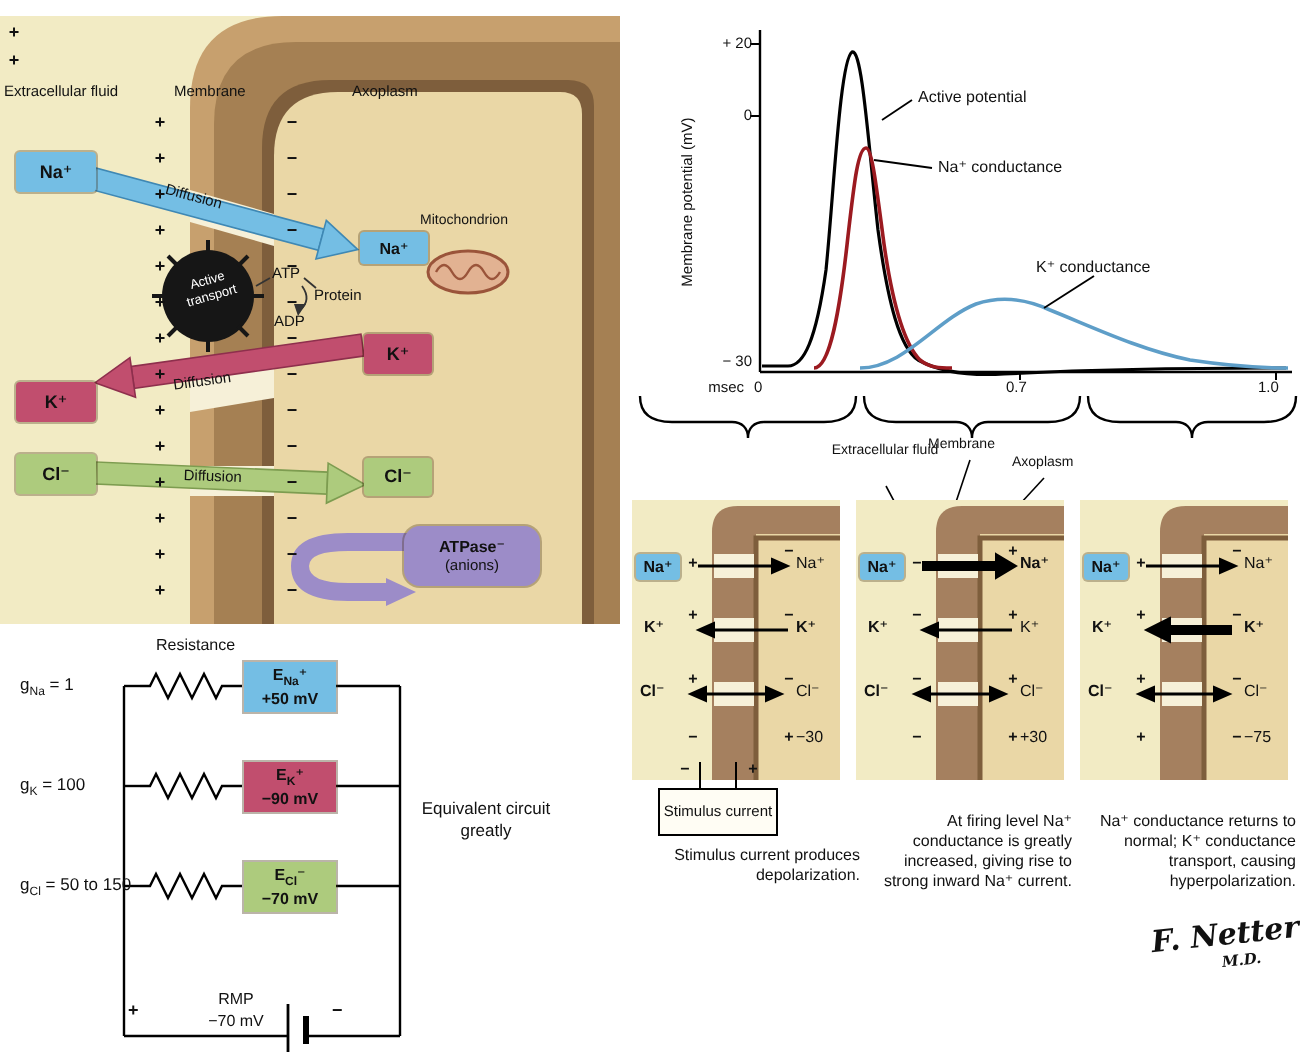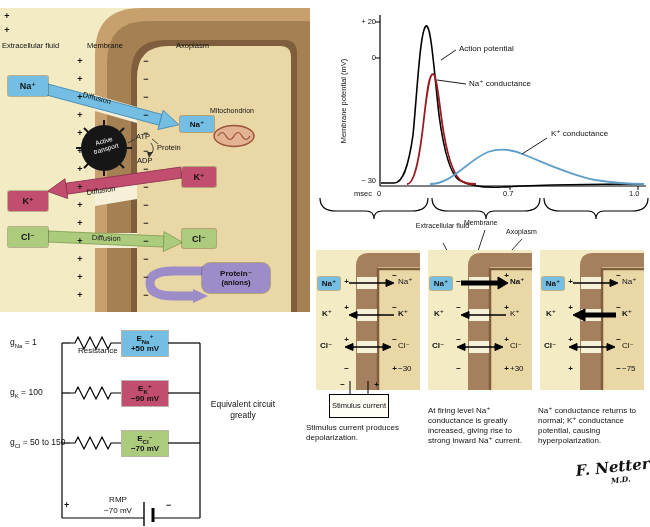--- a/index.html
+++ b/index.html
@@ -16,21 +16,21 @@
         font-weight:bold;border-radius:2px;box-shadow:0 0 0 1px rgba(60,40,10,.30)}
   .chip-na{background:#74bee4}
   .chip-k{background:#c14e6e}
   .chip-cl{background:#adcb7d}
   .chip-prot{background:#9c8cc8;border-radius:8px}
   .signcol{position:absolute;width:10px;font-size:9px;font-weight:bold;line-height:18px;text-align:center}
   .sgn{position:absolute;width:9px;font-size:8px;font-weight:bold;text-align:center}
   .ionl{position:absolute;font-size:8px;font-weight:bold}
   .ionr{position:absolute;font-size:8px}
   .b{font-weight:bold}
-  .cap{position:absolute;font-size:8px;line-height:1.25;text-align:left}
+  .cap{position:absolute;font-size:8px;line-height:1.25;text-align:right}
   .ebox{position:absolute;display:flex;flex-direction:column;align-items:center;justify-content:center;
         font-size:8px;font-weight:bold;box-shadow:0 0 0 1px rgba(60,40,10,.35)}
   sub{font-size:6px}
   .rot{transform-origin:left top}
   .sig{font-family:"DejaVu Serif","Liberation Serif",serif;font-style:italic;font-weight:bold}
 </style>
 </head>
 <body>
 
 <svg width="650" height="527" viewBox="0 0 650 527">
@@ -221,35 +221,35 @@
 
 <div class="chip chip-k" style="left:182px;top:167px;width:34px;height:20px;font-size:9px">K⁺</div>
 <div class="abs t75 rot" style="left:86px;top:188px;transform:rotate(-8deg)">Diffusion</div>
 <div class="chip chip-k" style="left:8px;top:191px;width:40px;height:20px;font-size:9px">K⁺</div>
 
 <div class="chip chip-cl" style="left:8px;top:227px;width:40px;height:20px;font-size:9px">Cl⁻</div>
 <div class="abs t75 rot" style="left:92px;top:233px;transform:rotate(2deg)">Diffusion</div>
 <div class="chip chip-cl" style="left:182px;top:229px;width:34px;height:19px;font-size:9px">Cl⁻</div>
 
 <div class="chip chip-prot" style="left:202px;top:263px;width:68px;height:30px">
-  <div style="font-size:8px">Protein⁻</div>
-  <div style="font-size:7.5px;font-weight:bold">(anions)</div>
+  <div style="font-size:8px">ATPase⁻</div>
+  <div style="font-size:7.5px;font-weight:normal">(anions)</div>
 </div>
 
 <div class="abs ctr" style="left:339px;top:186px;width:170px;font-size:7.5px;transform:rotate(-90deg);transform-origin:0 0">Membrane potential (mV)</div>
 <div class="abs t75" style="left:350px;top:17px;width:26px;text-align:right">+ 20</div>
 <div class="abs t75" style="left:350px;top:53px;width:26px;text-align:right">0</div>
 <div class="abs t75" style="left:350px;top:176px;width:26px;text-align:right">− 30</div>
 <div class="abs t75" style="left:346px;top:189px;width:26px;text-align:right">msec</div>
 <div class="abs t75" style="left:377px;top:189px">0</div>
 <div class="abs t75" style="left:503px;top:189px">0.7</div>
 <div class="abs t75" style="left:629px;top:189px">1.0</div>
-<div class="abs t8" style="left:459px;top:44px">Action potential</div>
+<div class="abs t8" style="left:459px;top:44px">Active potential</div>
 <div class="abs t8" style="left:469px;top:79px">Na⁺ conductance</div>
-<div class="abs t8" style="left:551px;top:129px">K⁺ conductance</div>
+<div class="abs t8" style="left:518px;top:129px">K⁺ conductance</div>
 
 <div class="abs t7 ctr" style="left:415px;top:222px;width:55px">Extracellular fluid</div>
 <div class="abs t7" style="left:464px;top:219px">Membrane</div>
 <div class="abs t7" style="left:506px;top:228px">Axoplasm</div>
 
 <div class="chip chip-na" style="left:318px;top:277px;width:22px;height:13px;font-size:8px">Na⁺</div>
 <div class="sgn" style="left:342px;top:277px">+</div>
 <div class="sgn" style="left:390px;top:271px">−</div>
 <div class="ionr" style="left:398px;top:277px">Na⁺</div>
 <div class="ionl" style="left:322px;top:309px">K⁺</div>
@@ -293,24 +293,24 @@
 <div class="sgn" style="left:566px;top:303px">+</div>
 <div class="sgn" style="left:614px;top:303px">−</div>
 <div class="ionr b" style="left:622px;top:309px">K⁺</div>
 <div class="ionl" style="left:544px;top:341px">Cl⁻</div>
 <div class="sgn" style="left:566px;top:335px">+</div>
 <div class="sgn" style="left:614px;top:335px">−</div>
 <div class="ionr" style="left:622px;top:341px">Cl⁻</div>
 <div class="sgn" style="left:566px;top:364px">+</div>
 <div class="sgn" style="left:614px;top:364px">−</div>
 <div class="ionr" style="left:622px;top:364px">−75</div>
-<div class="cap" style="left:538px;top:406px;width:110px">Na⁺ conductance returns to normal; K⁺ conductance potential, causing hyperpolarization.</div>
+<div class="cap" style="left:538px;top:406px;width:110px">Na⁺ conductance returns to normal; K⁺ conductance transport, causing hyperpolarization.</div>
 
 <div class="abs t85" style="left:10px;top:337px"><span>g</span><sub>Na</sub><span> = 1</span></div>
-<div class="abs t8" style="left:78px;top:346px">Resistance</div>
+<div class="abs t8" style="left:78px;top:318px">Resistance</div>
 <div class="ebox chip-na" style="left:122px;top:331px;width:46px;height:25px">
   <div><span>E</span><sub>Na</sub><span>⁺</span></div>
   <div>+50 mV</div>
 </div>
 <div class="abs t85" style="left:10px;top:387px"><span>g</span><sub>K</sub><span> = 100</span></div>
 <div class="ebox chip-k" style="left:122px;top:381px;width:46px;height:25px">
   <div><span>E</span><sub>K</sub><span>⁺</span></div>
   <div>−90 mV</div>
 </div>
 <div class="abs t85" style="left:10px;top:437px"><span>g</span><sub>Cl</sub><span> = 50 to 150</span></div>

